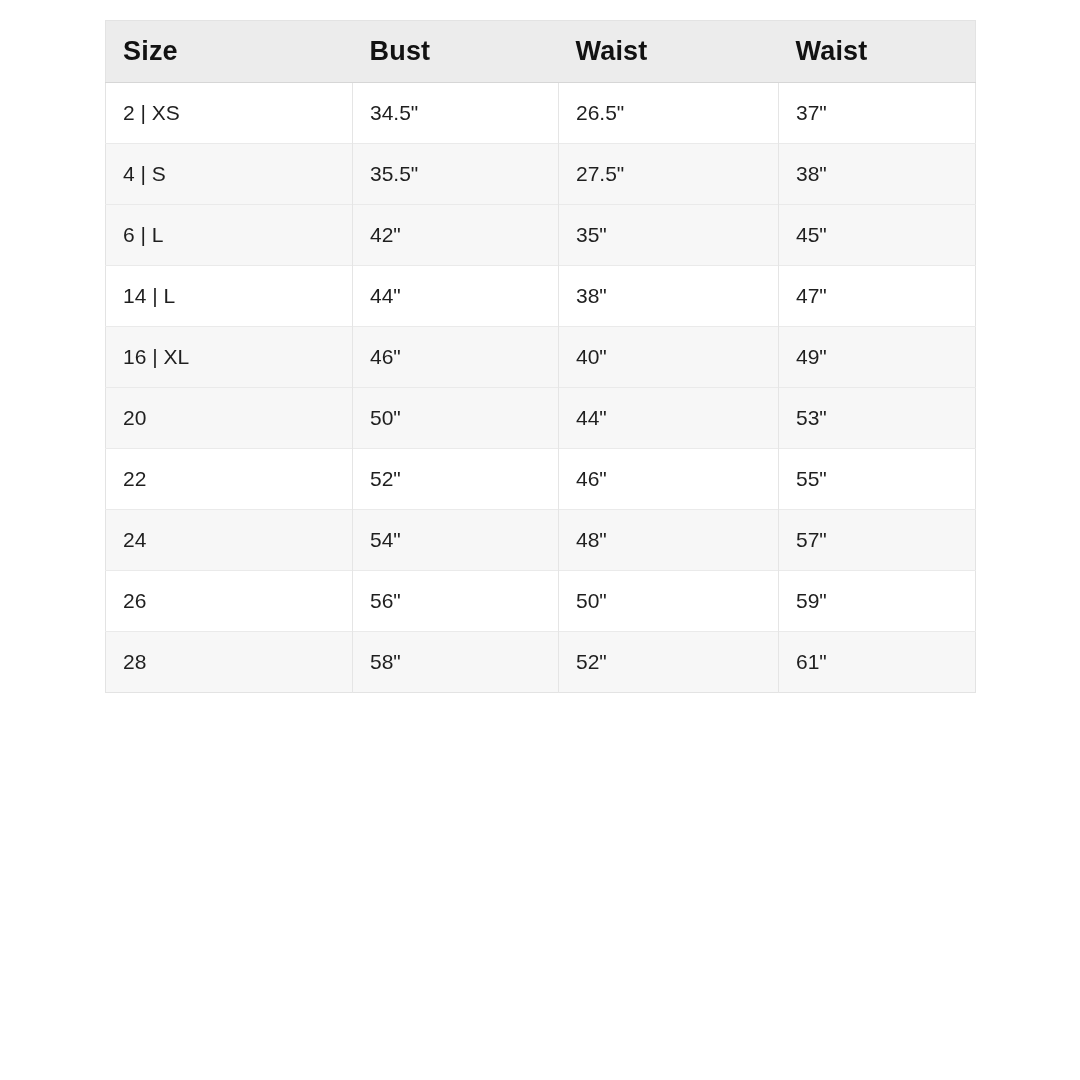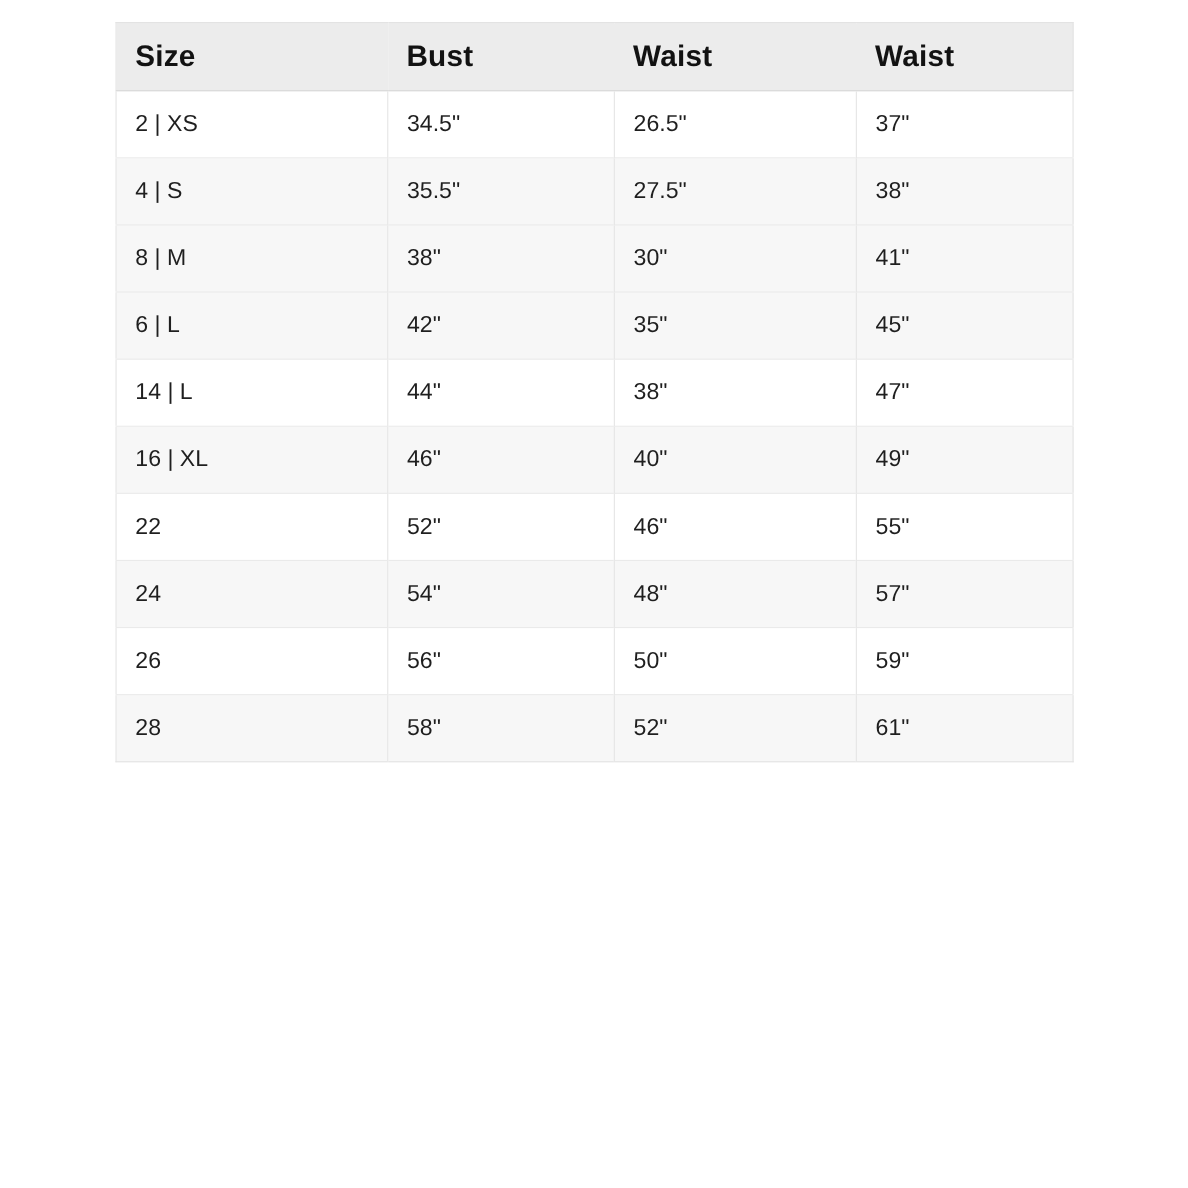--- a/index.html
+++ b/index.html
@@ -85,42 +85,42 @@
     <td>26.5"</td>
     <td>37"</td>
   </tr>
         <tr class="striped">
     <td>4 | S</td>
     <td>35.5"</td>
     <td>27.5"</td>
     <td>38"</td>
   </tr>
         <tr class="striped">
-    <td>8 | M</td>
-    <td>38"</td>
-    <td>30"</td>
-    <td>41"</td>
-  </tr>
-        <tr class="striped">
     <td>6 | L</td>
     <td>42"</td>
     <td>35"</td>
     <td>45"</td>
   </tr>
         <tr>
     <td>14 | L</td>
     <td>44"</td>
     <td>38"</td>
     <td>47"</td>
   </tr>
         <tr class="striped">
     <td>16 | XL</td>
     <td>46"</td>
     <td>40"</td>
     <td>49"</td>
+  </tr>
+        <tr class="striped">
+    <td>20</td>
+    <td>50"</td>
+    <td>44"</td>
+    <td>53"</td>
   </tr>
         <tr>
     <td>22</td>
     <td>52"</td>
     <td>46"</td>
     <td>55"</td>
   </tr>
         <tr class="striped">
     <td>24</td>
     <td>54"</td>

